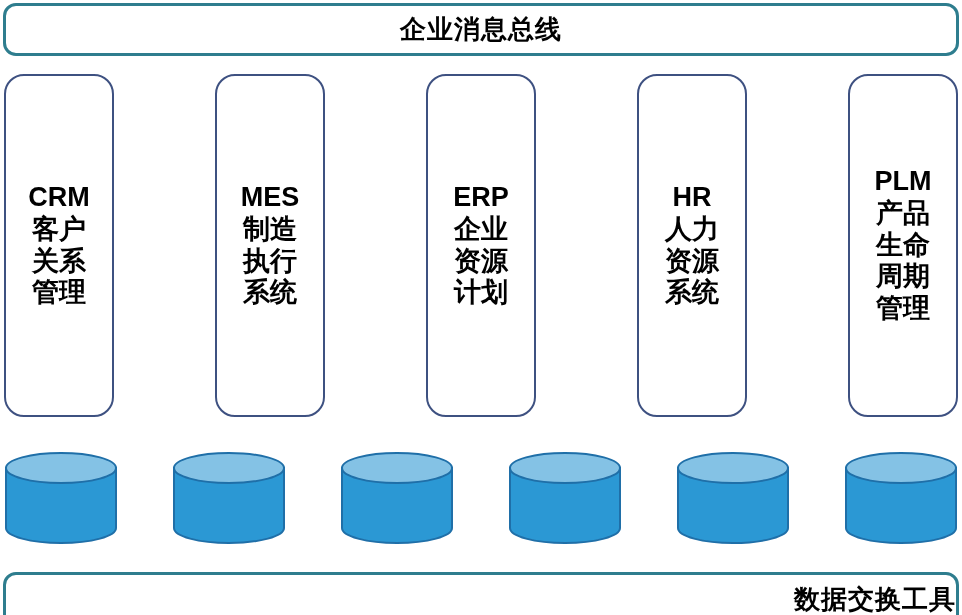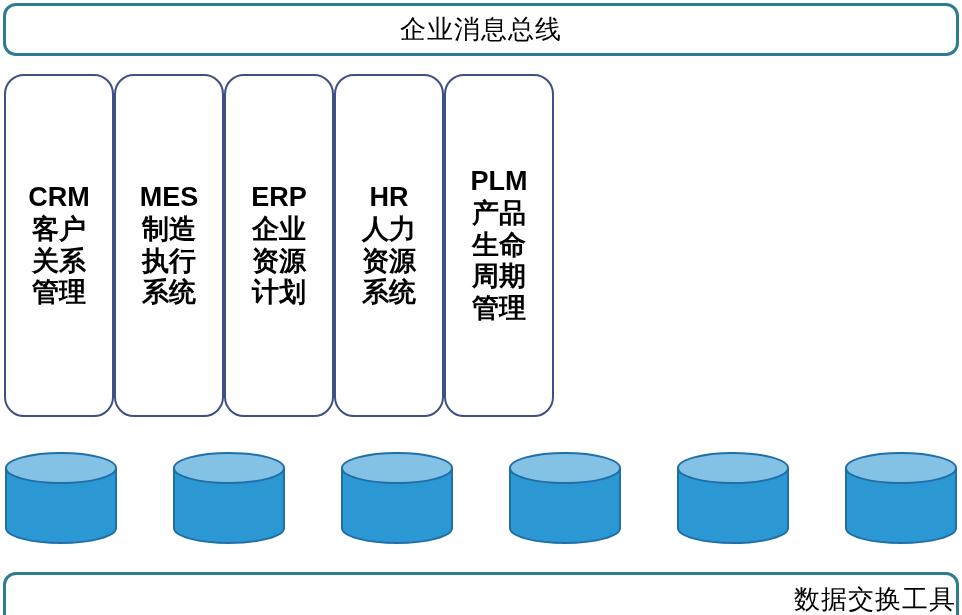--- a/index.html
+++ b/index.html
@@ -26,33 +26,34 @@
     background: #FFFFFF;
     display: flex;
     align-items: center;
     justify-content: center;
     box-sizing: border-box;
   }
   .bus-top    { top: 3px;   height: 53px; }
   .bus-bottom { top: 572px; height: 55px; justify-content: flex-end; }
   .bus-label {
     font-size: 26px;
-    font-weight: normal;
+    font-weight: bold;
     letter-spacing: 1px;
     white-space: nowrap;
   }
 
   
   .systems-row {
     position: absolute;
     top: 74px;
     left: 4px;
     right: 4px;
     height: 343px;
     display: flex;
+    justify-content: space-between;
   }
   .system-card {
     width: 110px;
     height: 100%;
     border: 2px solid #3E5181;
     border-radius: 20px;
     background: #FFFFFF;
     box-sizing: border-box;
     display: flex;
     align-items: center;

